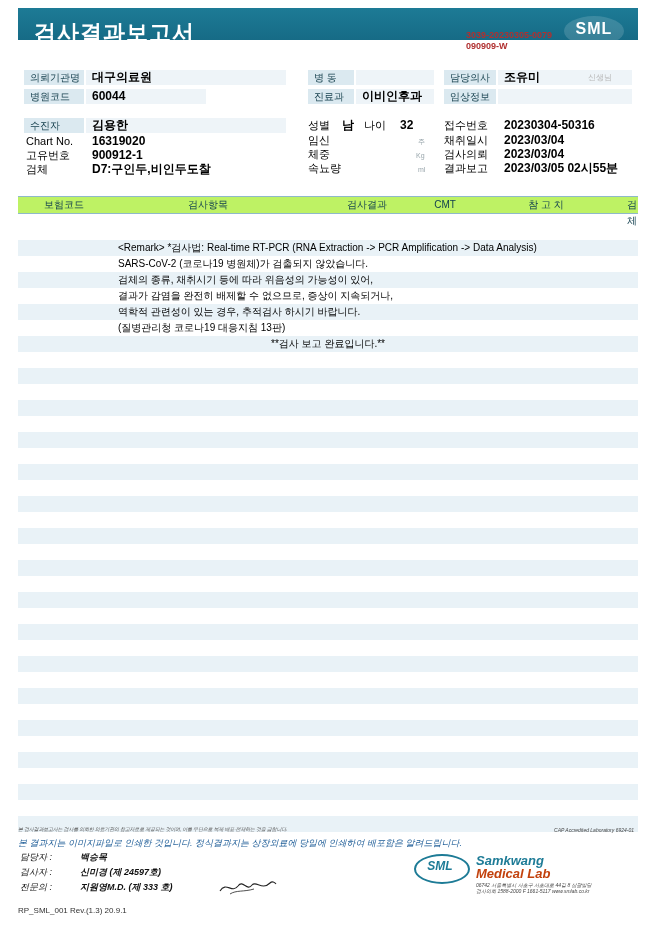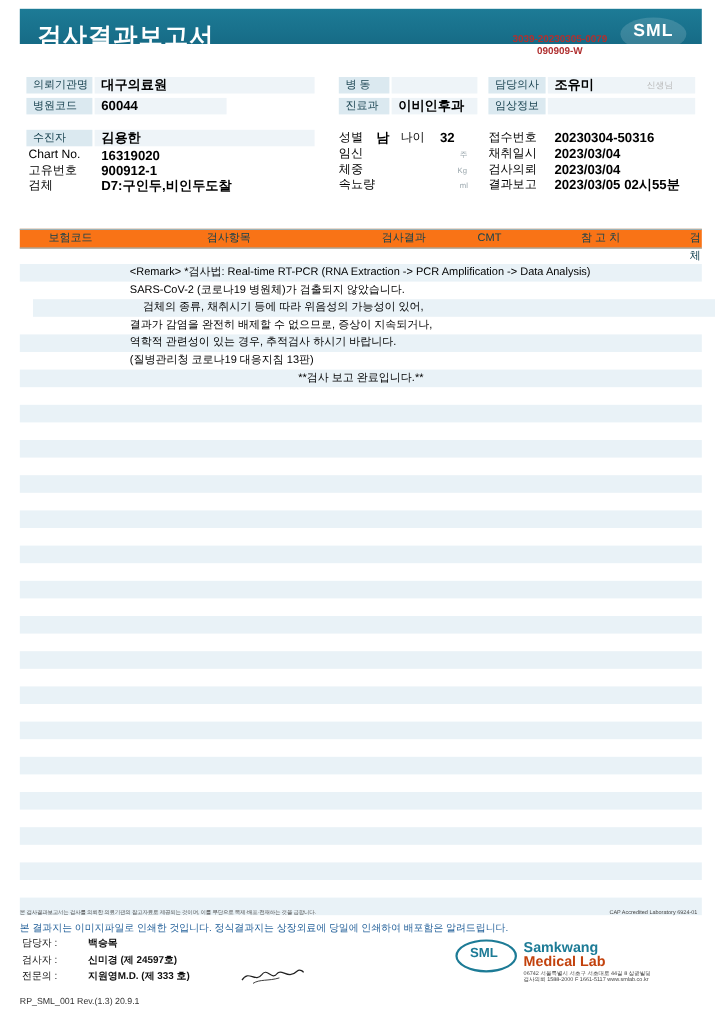--- a/index.html
+++ b/index.html
@@ -63,21 +63,21 @@
     text-align: center;
     font-size: 16px;
     font-weight: bold;
     color: #ffffff;
     letter-spacing: 1px;
   }
   .header-code {
     position: absolute;
     right: 86px;
     top: 22px;
-    text-align: center;
+    text-align: left;
     font-size: 9px;
     font-weight: bold;
     color: #b03030;
     line-height: 11px;
   }
 
   
   .info {
     position: absolute;
     left: 18px;
@@ -127,24 +127,24 @@
     font-size: 7px;
     color: #9aa7ad;
     height: 15px;
     line-height: 17px;
   }
 
   
   .tbl-head {
     position: absolute;
     left: 18px;
-    top: 208px;
+    top: 196px;
     width: 620px;
     height: 16px;
-    background: #f97316;
+    background: #bef264;
     border-top: 1px solid #8fb9c9;
     border-bottom: 1px solid #8fb9c9;
   }
   .th {
     position: absolute;
     font-size: 10px;
     color: #12404f;
     height: 16px;
     line-height: 16px;
     text-align: center;
@@ -179,20 +179,21 @@
   .remark-line { left: 100px; }
   .center-line { width: 620px; text-align: center; left: 0; }
 
   
   .footer {
     position: absolute;
     left: 18px;
     top: 826px;
     width: 620px;
     height: 92px;
+    font-style: italic;
   }
   .tiny-notice {
     position: absolute;
     left: 0;
     top: 0;
     font-size: 5px;
     color: #555;
     letter-spacing: -0.2px;
   }
   .cap-text {
@@ -372,21 +373,21 @@
     <div class="th" style="left:608px; width:12px;">검체</div>
   </div>
 
   <div class="rows">
       <div class="row z" style="top: 16px;">
         <span class="cell remark-line">&lt;Remark&gt;  *검사법: Real-time RT-PCR (RNA Extraction -&gt; PCR Amplification -&gt; Data Analysis)</span>
       </div>
       <div class="row" style="top: 32px;">
         <span class="cell remark-line">SARS-CoV-2 (코로나19 병원체)가 검출되지 않았습니다.</span>
       </div>
-      <div class="row z" style="top: 48px; margin-left: 12px;">
+      <div class="row z" style="top: 48px;">
         <span class="cell remark-line">검체의 종류, 채취시기 등에 따라 위음성의 가능성이 있어,</span>
       </div>
       <div class="row" style="top: 64px;">
         <span class="cell remark-line">결과가 감염을 완전히 배제할 수 없으므로, 증상이 지속되거나,</span>
       </div>
       <div class="row z" style="top: 80px;">
         <span class="cell remark-line">역학적 관련성이 있는 경우, 추적검사 하시기 바랍니다.</span>
       </div>
       <div class="row" style="top: 96px;">
         <span class="cell remark-line">(질병관리청 코로나19 대응지침 13판)</span>

